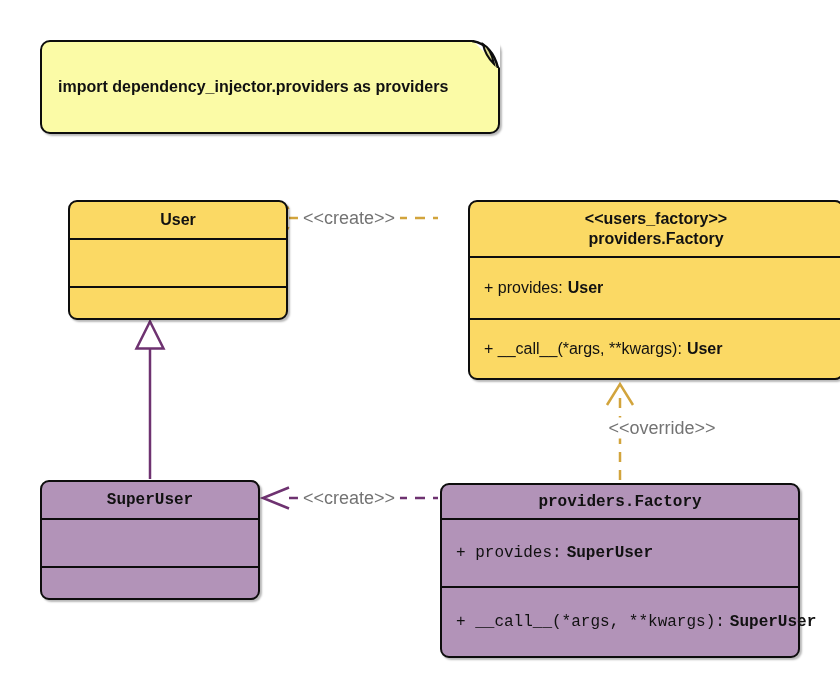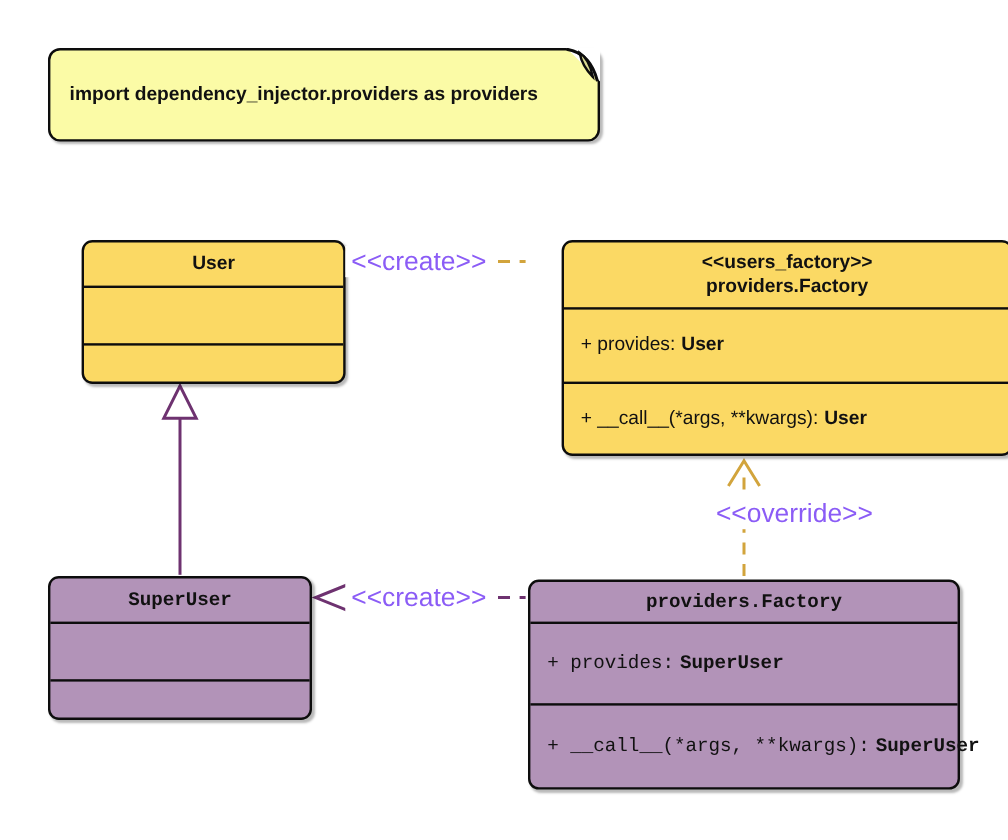--- a/index.html
+++ b/index.html
@@ -11,21 +11,21 @@
   }
   
   .edges{position:absolute;left:0;top:0;width:840px;height:700px;pointer-events:none;}
   .edge-gold{stroke:var(--edge-gold,#D2A43C);}
   .edge-purple{stroke:var(--edge-purple,#6E3270);}
   .dashed{stroke-dasharray:10 8;}
   .edges line,.edges polyline{fill:none;stroke-width:2.5;}
   .edges polygon{fill:#fff;stroke-width:2.5;}
   
   .note{
-    position:absolute;left:40px;top:40px;width:460px;height:78px;
+    position:absolute;left:40px;top:40px;width:460px;height:94px;
     box-sizing:border-box;border:2px solid var(--border,#0d0d0d);border-radius:10px;
     background:var(--note-yellow,#FBFBA6);
     box-shadow:2px 2px 2px rgba(0,0,0,.28);
     display:flex;align-items:center;
   }
   .note-text{padding-left:16px;font-size:16px;font-weight:700;white-space:nowrap;}
   .note-fold{position:absolute;top:-2px;right:-2px;}
   
   .uml-class{
     position:absolute;box-sizing:border-box;
@@ -54,21 +54,21 @@
   .box-users-factory .uml-title{height:54px;}
   .box-users-factory .sec1{height:60px;}
   .box-superuser{left:40px;top:480px;width:220px;height:120px;}
   .box-super-factory{left:440px;top:483px;width:360px;height:175px;}
   .box-super-factory .uml-title{height:33px;}
   .box-super-factory .sec1{height:66px;}
   
   .edge-label{
     position:absolute;transform:translate(-50%,-50%);
     background:var(--background,#fff);padding:0 5px;
-    font-size:22px;white-space:nowrap;color:#8b5cf6;
+    font-size:18px;white-space:nowrap;color:#737373;
   }
   .lbl-create-user{left:349px;top:218px;}
   .lbl-create-super{left:349px;top:498px;}
   .lbl-override{left:618px;top:428px;margin-left:44px;}
 </style>
 </head>
 <body>
 
 <div class="canvas">
 

